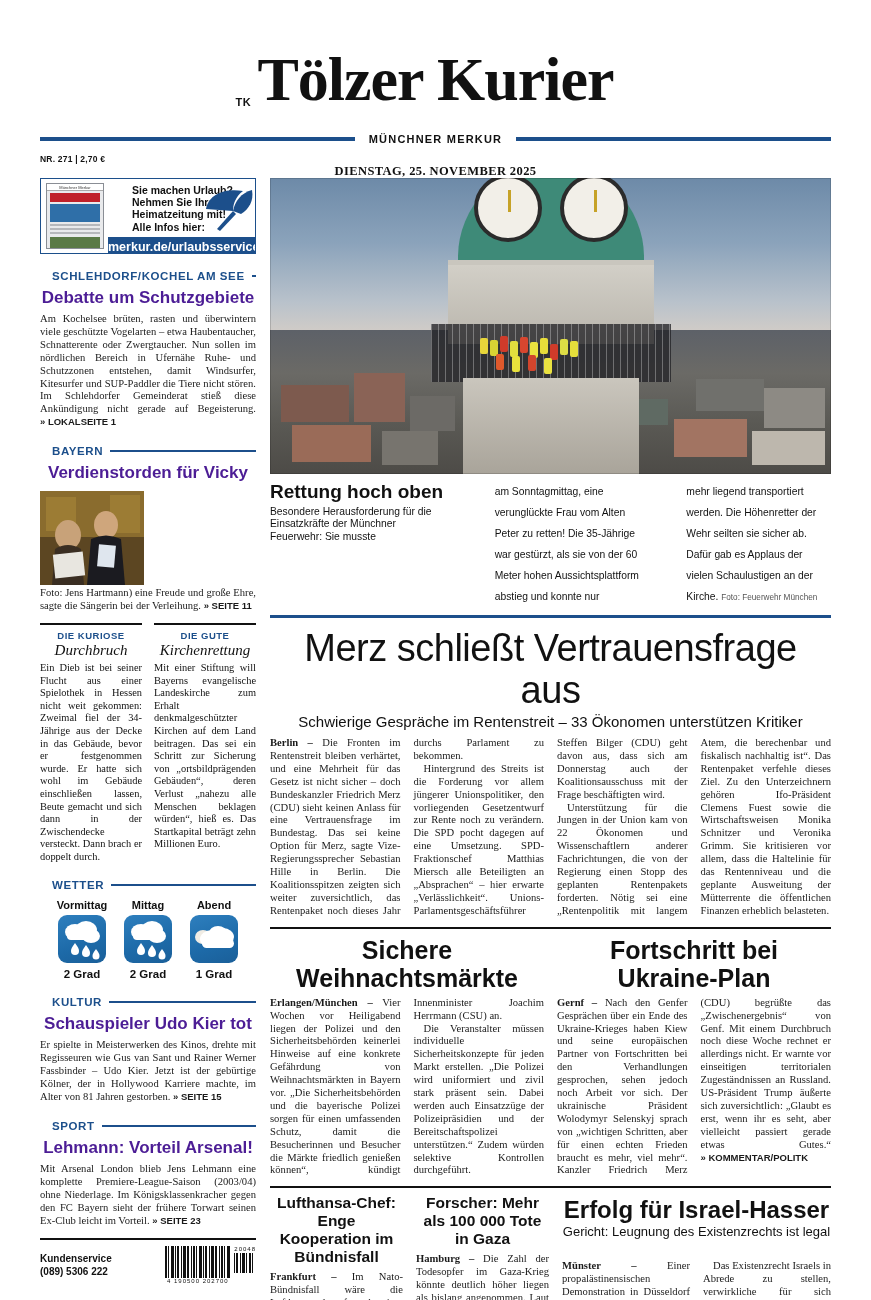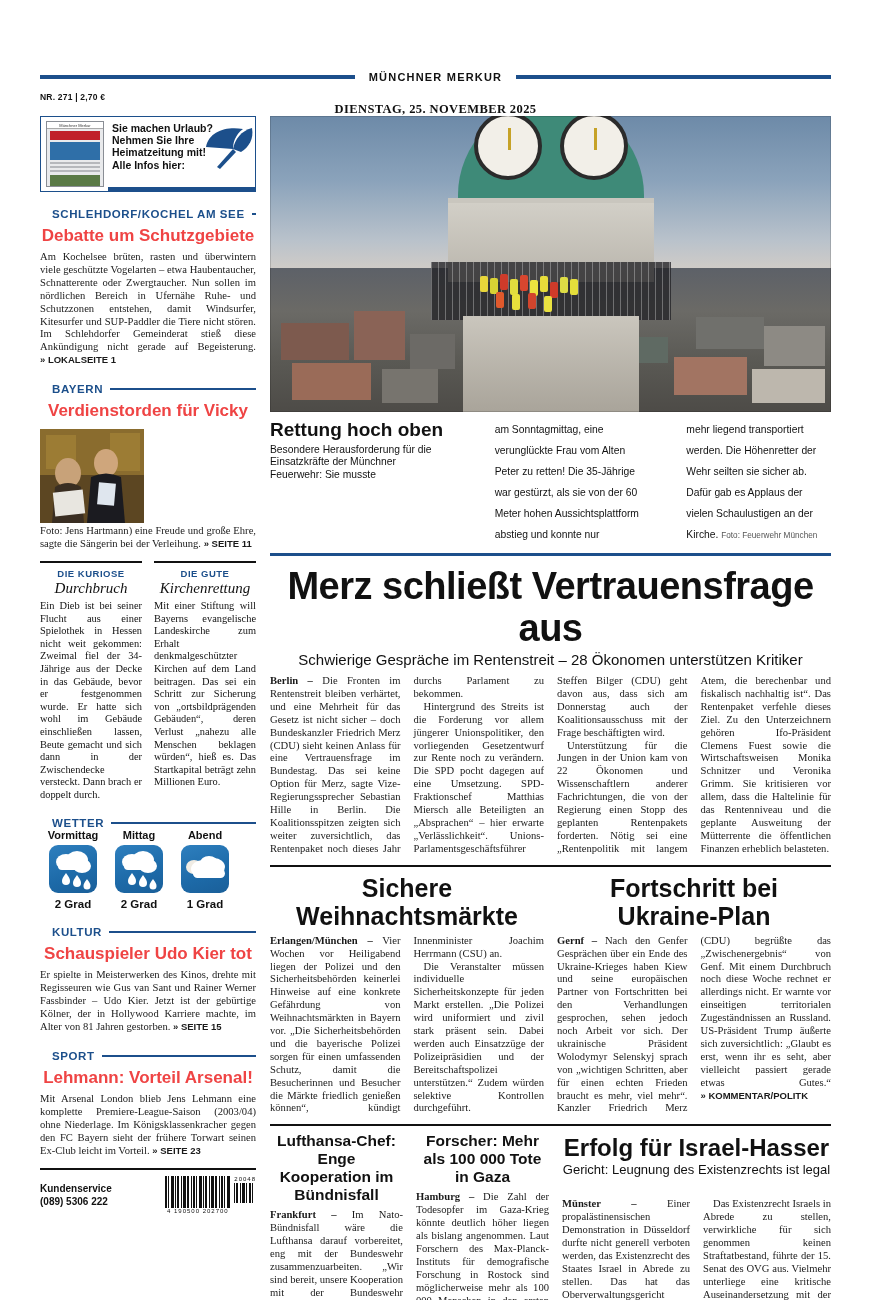--- a/index.html
+++ b/index.html
@@ -69,21 +69,21 @@
     background: #e9eaec; border: 1px solid #8a8e95;
     position: relative; overflow: hidden;
   }
   .ad-thumb .tmast { height: 7px; background: #fff; border-bottom: 1px solid #aaa;
       font-size: 4px; text-align: center; font-family:"Liberation Sans",sans-serif; color:#333; line-height:7px;}
   .ad-thumb .tred { height: 9px; background: #c0202a; margin: 2px 3px; }
   .ad-thumb .tpic { height: 18px; background: #2f6fa8; margin: 2px 3px; }
   .ad-thumb .tline { height: 2px; background: #b6b8bc; margin: 2px 3px; }
   .ad-thumb .tpic2 { height: 14px; background: #5a7a46; margin: 3px 3px; }
   .ad-right { flex: 1; display: flex; flex-direction: column; }
-  .ad-top { flex: 1; position: relative; padding: 5px 4px 16px 4px; }
+  .ad-top { flex: 1; position: relative; padding: 5px 4px 4px 4px; margin-left: 20px; }
   .ad-lines {
     font-family: "Liberation Sans", sans-serif;
     font-weight: bold; font-size: 10.5px; line-height: 12.2px; color: #111;
   }
   .ad-umbrella { position: absolute; right: 4px; top: 8px; width: 52px; height: 44px; }
   .ad-bottom {
     background: #1c4f8b; color: #fff;
     font-family: "Liberation Sans", sans-serif; font-weight: bold;
     font-size: 12.5px; text-align: center; padding: 3px 0 4px 0;
   }
@@ -93,21 +93,21 @@
   .kicker {
     font-family: "Liberation Sans", sans-serif;
     font-weight: bold; font-size: 11.5px; letter-spacing: .6px;
     color: #1c4f8b; white-space: nowrap;
   }
   .kicker-line { flex: 1; height: 2px; background: #1c4f8b; }
 
   .lead-head {
     font-family: "Liberation Sans", sans-serif;
     font-weight: bold; font-size: 17px; line-height: 20px;
-    text-align: center; margin-top: 6px; color: #ef4444;
+    text-align: center; margin-top: 6px; color: #4c1d95;
   }
   .body-text {
     font-family: "Liberation Serif", serif;
     font-size: 10.6px; line-height: 12.9px;
     text-align: justify; margin-top: 5px; color: #1a1a1a;
     hyphens: auto;
   }
   .ref { font-family: "Liberation Sans", sans-serif; font-weight: bold; font-size: 9.5px; white-space: nowrap; }
 
   
@@ -133,21 +133,21 @@
   .mini-title {
     font-family: "Liberation Serif", serif; font-style: italic;
     font-size: 15px; text-align: center; margin-top: 1px; margin-bottom: 3px;
   }
   .mini-body {
     font-family: "Liberation Serif", serif;
     font-size: 10.4px; line-height: 12.6px; text-align: justify;
   }
 
   
-  .weather-icons { display: flex; justify-content: flex-start; margin-top: 0; }
+  .weather-icons { display: flex; justify-content: center; margin-top: 8px; }
   .wx { width: 66px; text-align: center; }
   .wx-label { font-family: "Liberation Sans", sans-serif; font-weight: bold; font-size: 11px; margin-bottom: 4px; }
   .wx-tile { width: 48px; height: 48px; margin: 0 auto; border-radius: 9px;
              background: linear-gradient(160deg,#2e7fbe 0%,#1d6aa8 60%,#1a5f99 100%);
              position: relative; overflow: hidden; }
   .wx-temp { font-family: "Liberation Sans", sans-serif; font-weight: bold; font-size: 11.5px; margin-top: 5px; }
 
   
   .foot-rule { height: 2px; background: #111; margin-top: 10px; }
   .foot { display: flex; align-items: center; justify-content: space-between; margin-top: 6px; }
@@ -188,21 +188,21 @@
   .cap-wrap { display: flex; gap: 14px; margin-top: 7px; }
   .cap-col { flex: 1; }
   .cap-title { font-family: "Liberation Sans", sans-serif; font-weight: bold; font-size: 19px; line-height: 21px; }
   .cap-sub { font-family: "Liberation Sans", sans-serif; font-size: 10.3px; line-height: 12.4px; margin-top: 4px; }
   .cap-body { font-family: "Liberation Sans", sans-serif; font-size: 10.3px; line-height: 21px; margin-left: 33px; }
   .cap-credit { font-family: "Liberation Sans", sans-serif; font-size: 8.2px; color: #555; }
   .heavy-rule { height: 3px; background: #1c4f8b; margin-top: 7px; }
 
   
   .main-head {
-    font-family: "Liberation Sans", sans-serif; font-weight: bold;
+    font-family: "Liberation Sans", sans-serif; font-weight: normal;
     font-size: 38px; line-height: 42px; text-align: center; margin-top: 9px; letter-spacing: -.5px;
   }
   .main-sub {
     font-family: "Liberation Sans", sans-serif; font-size: 15px;
     text-align: center; margin-top: 2px; margin-bottom: 7px;
   }
   .cols4 { column-count: 4; column-gap: 13px; column-rule: none; }
   .cols2 { column-count: 2; column-gap: 13px; }
   .art-body {
     font-family: "Liberation Serif", serif; font-size: 10.6px; line-height: 12.9px;
@@ -227,20 +227,24 @@
                    font-size: 24px; line-height: 27px; text-align: center; margin-top: 8px; }
   .bot-sub-wide { font-family: "Liberation Sans", sans-serif; font-size: 13px;
                   text-align: center; margin-top: 1px; margin-bottom: 21px; }
 </style>
 </head>
 <body>
 
 <div class="page">
 
   <div class="masthead">
+    <div class="masthead-title">
+      <span class="masthead-tk">TK</span>
+      <span>Tölzer Kurier</span>
+    </div>
     <div class="mast-rules">
       <span class="mast-rule"></span>
       <span class="mast-center">MÜNCHNER MERKUR</span>
       <span class="mast-rule"></span>
     </div>
     <div class="dateline-wrap">
       <div class="mast-dateline">
         <span class="mast-issue">NR. 271 | 2,70 €</span>
         <span style="width:1px"></span>
       </div>
@@ -534,21 +538,21 @@
         <div class="cap-col">
           <div class="cap-body">am Sonntagmittag, eine verunglückte Frau vom Alten Peter zu retten! Die 35-Jährige war gestürzt, als sie von der 60 Meter hohen Aussichtsplattform abstieg und konnte nur</div>
         </div>
         <div class="cap-col">
           <div class="cap-body"><span>mehr liegend transportiert werden. Die Höhenretter der Wehr seilten sie sicher ab. Dafür gab es Applaus der vielen Schaulustigen an der Kirche.</span> <span class="cap-credit">Foto: Feuerwehr München</span></div>
         </div>
       </div>
       <div class="heavy-rule"></div>
 
       <div class="main-head">Merz schließt Vertrauensfrage aus</div>
-      <div class="main-sub">Schwierige Gespräche im Rentenstreit – 28 Ökonomen unterstützen Kritiker</div>
+      <div class="main-sub">Schwierige Gespräche im Rentenstreit – 33 Ökonomen unterstützen Kritiker</div>
       <div class="cols4 art-body">
         <p class="first"><span class="dl">Berlin –</span><span> Die Fronten im Rentenstreit bleiben verhärtet, und eine Mehrheit für das Gesetz ist nicht sicher – doch Bundeskanzler Friedrich Merz (CDU) sieht keinen Anlass für eine Vertrauensfrage im Bundestag. Das sei keine Option für Merz, sagte Vize-Regierungssprecher Sebastian Hille in Berlin. Die Koalitionsspitzen zeigten sich weiter zuversichtlich, das Rentenpaket noch dieses Jahr durchs Parlament zu bekommen.</span></p>
         <p>Hintergrund des Streits ist die Forderung vor allem jüngerer Unionspolitiker, den vorliegenden Gesetzentwurf zur Rente noch zu verändern. Die SPD pocht dagegen auf eine Umsetzung. SPD-Fraktionschef Matthias Miersch alle Beteiligten an „Absprachen“ – hier erwarte „Verlässlichkeit“. Unions-Parlamentsgeschäftsführer Steffen Bilger (CDU) geht davon aus, dass sich am Donnerstag auch der Koalitionsausschuss mit der Frage beschäftigten wird.</p>
         <p>Unterstützung für die Jungen in der Union kam von 22 Ökonomen und Wissenschaftlern anderer Fachrichtungen, die von der Regierung einen Stopp des geplanten Rentenpakets forderten. Nötig sei eine „Rentenpolitik mit langem Atem, die berechenbar und fiskalisch nachhaltig ist“. Das Rentenpaket verfehle dieses Ziel. Zu den Unterzeichnern gehören Ifo-Präsident Clemens Fuest sowie die Wirtschaftsweisen Monika Schnitzer und Veronika Grimm. Sie kritisieren vor allem, dass die Haltelinie für das Rentenniveau und die geplante Ausweitung der Mütterrente die öffentlichen Finanzen erheblich belasteten.</p>
       </div>
 
       <div class="sub-rule"></div>
 
       <div class="two-pack">
         <div class="pack">

